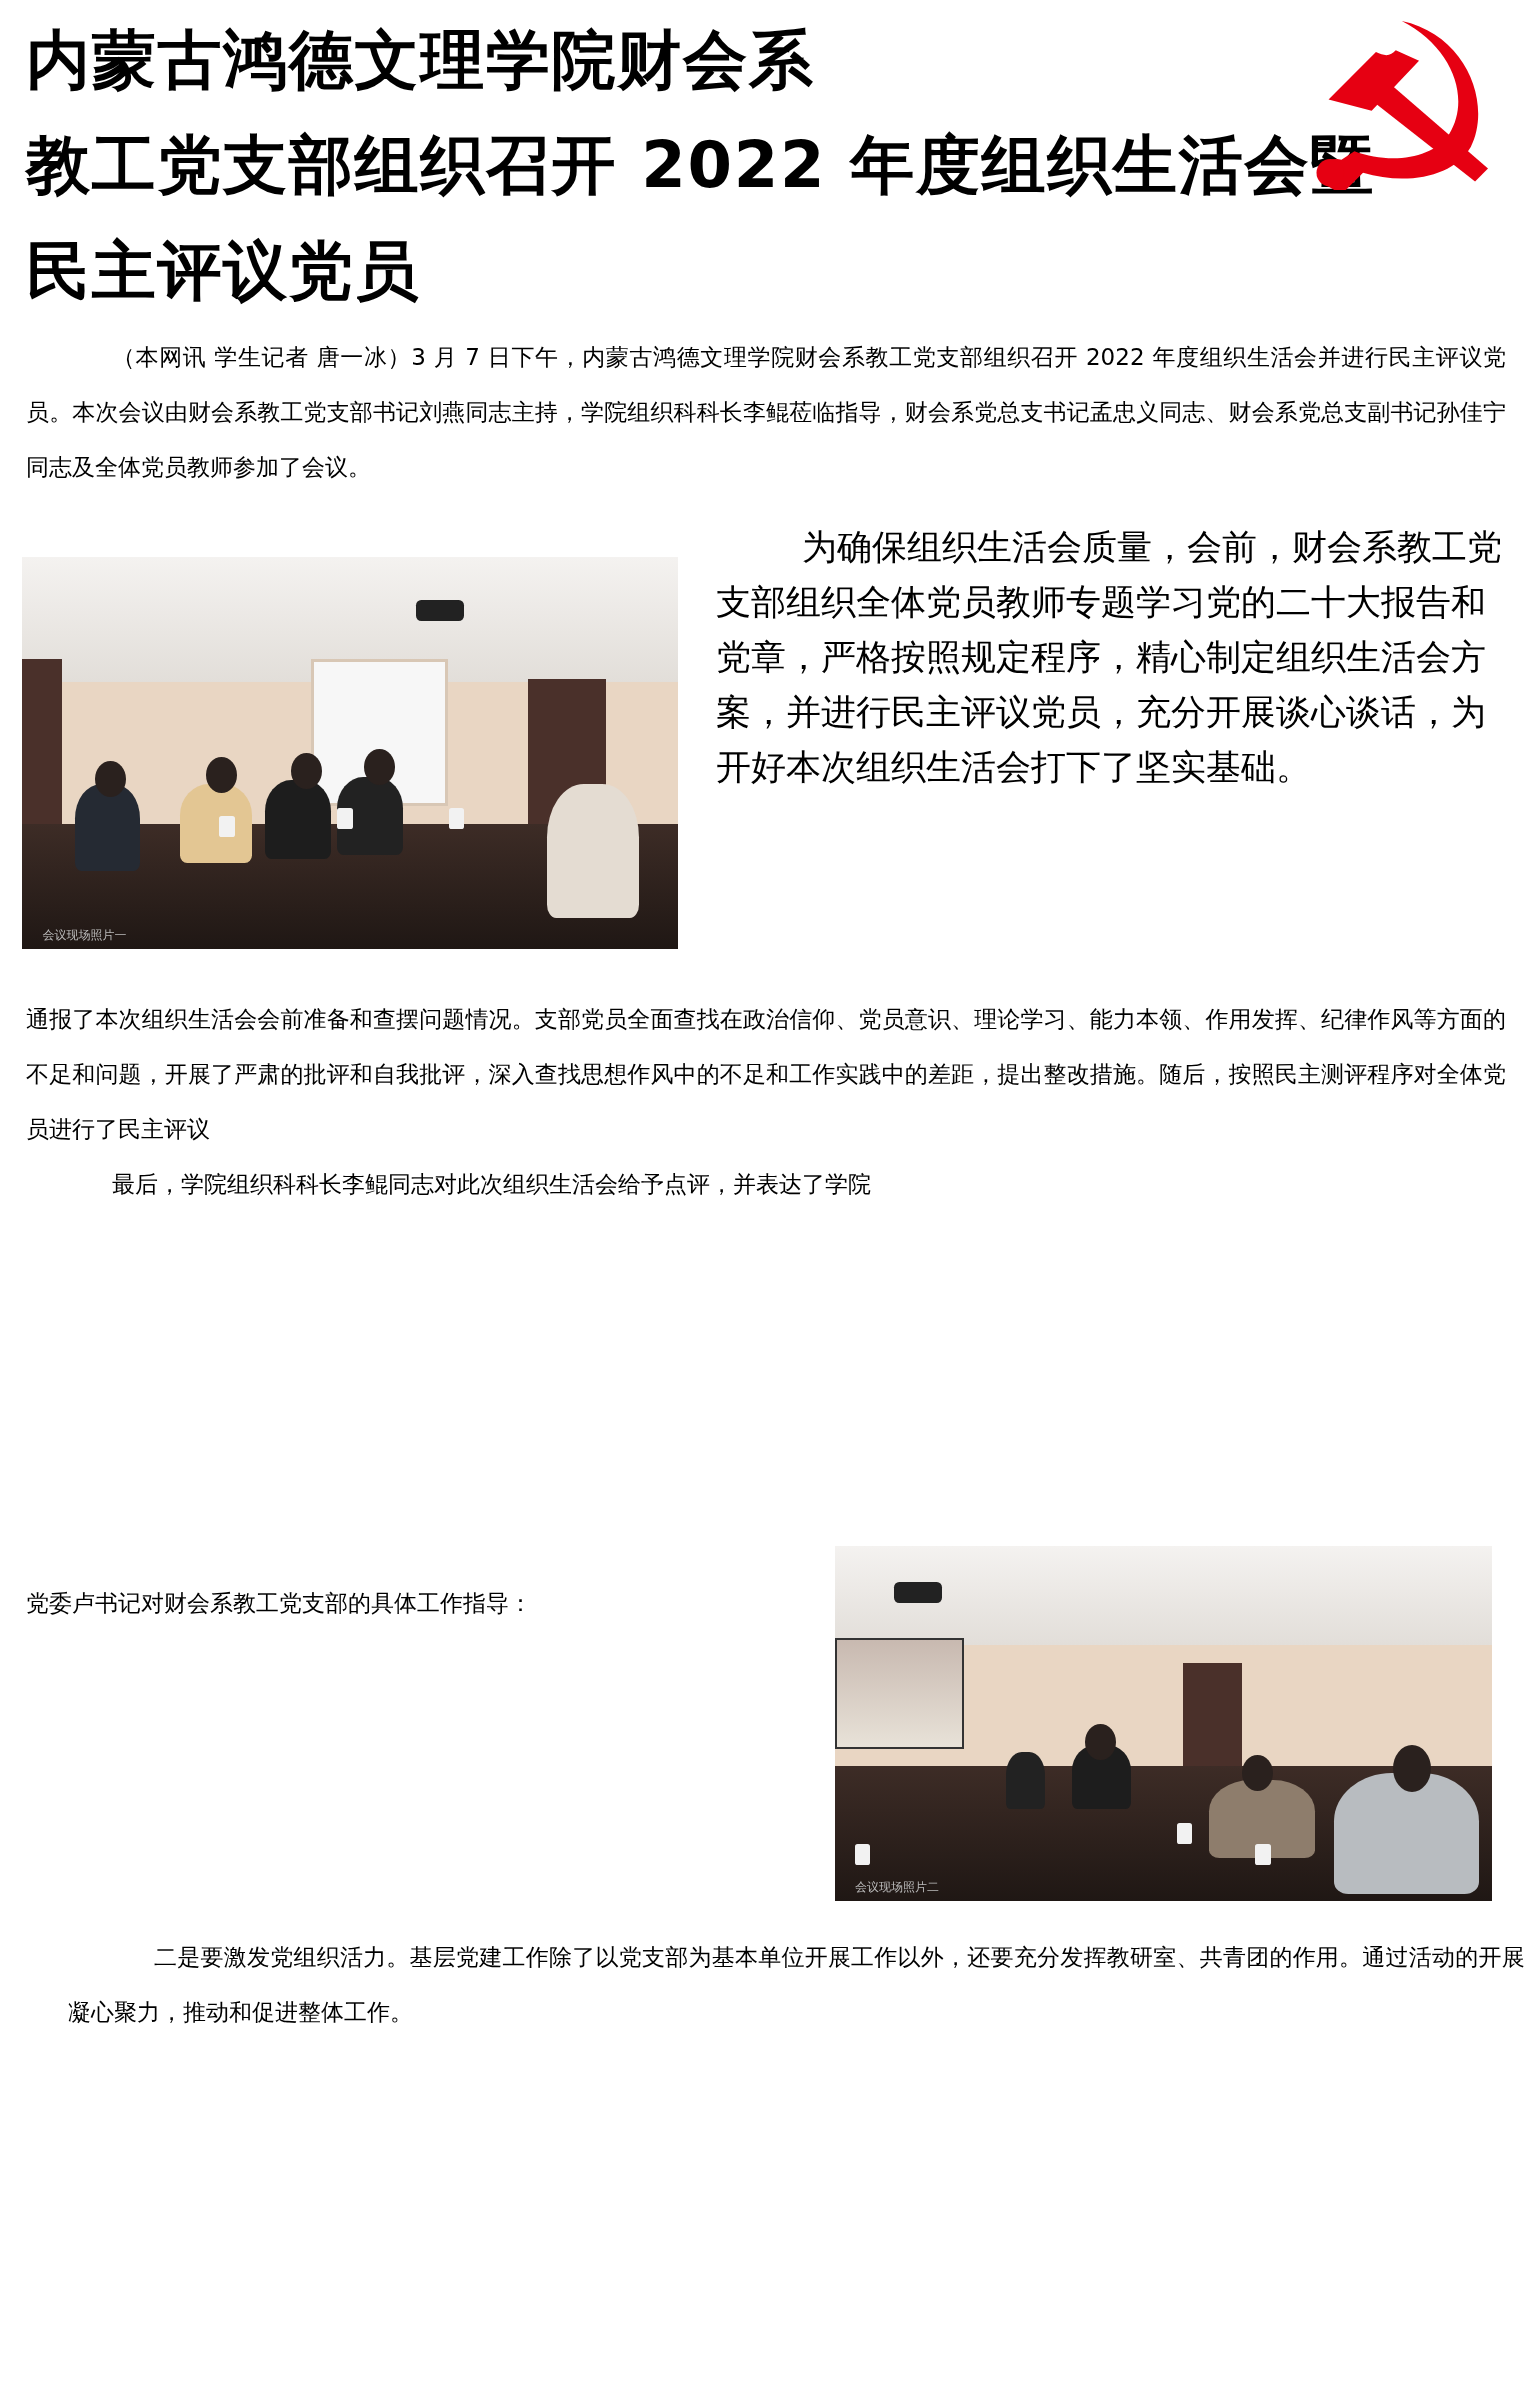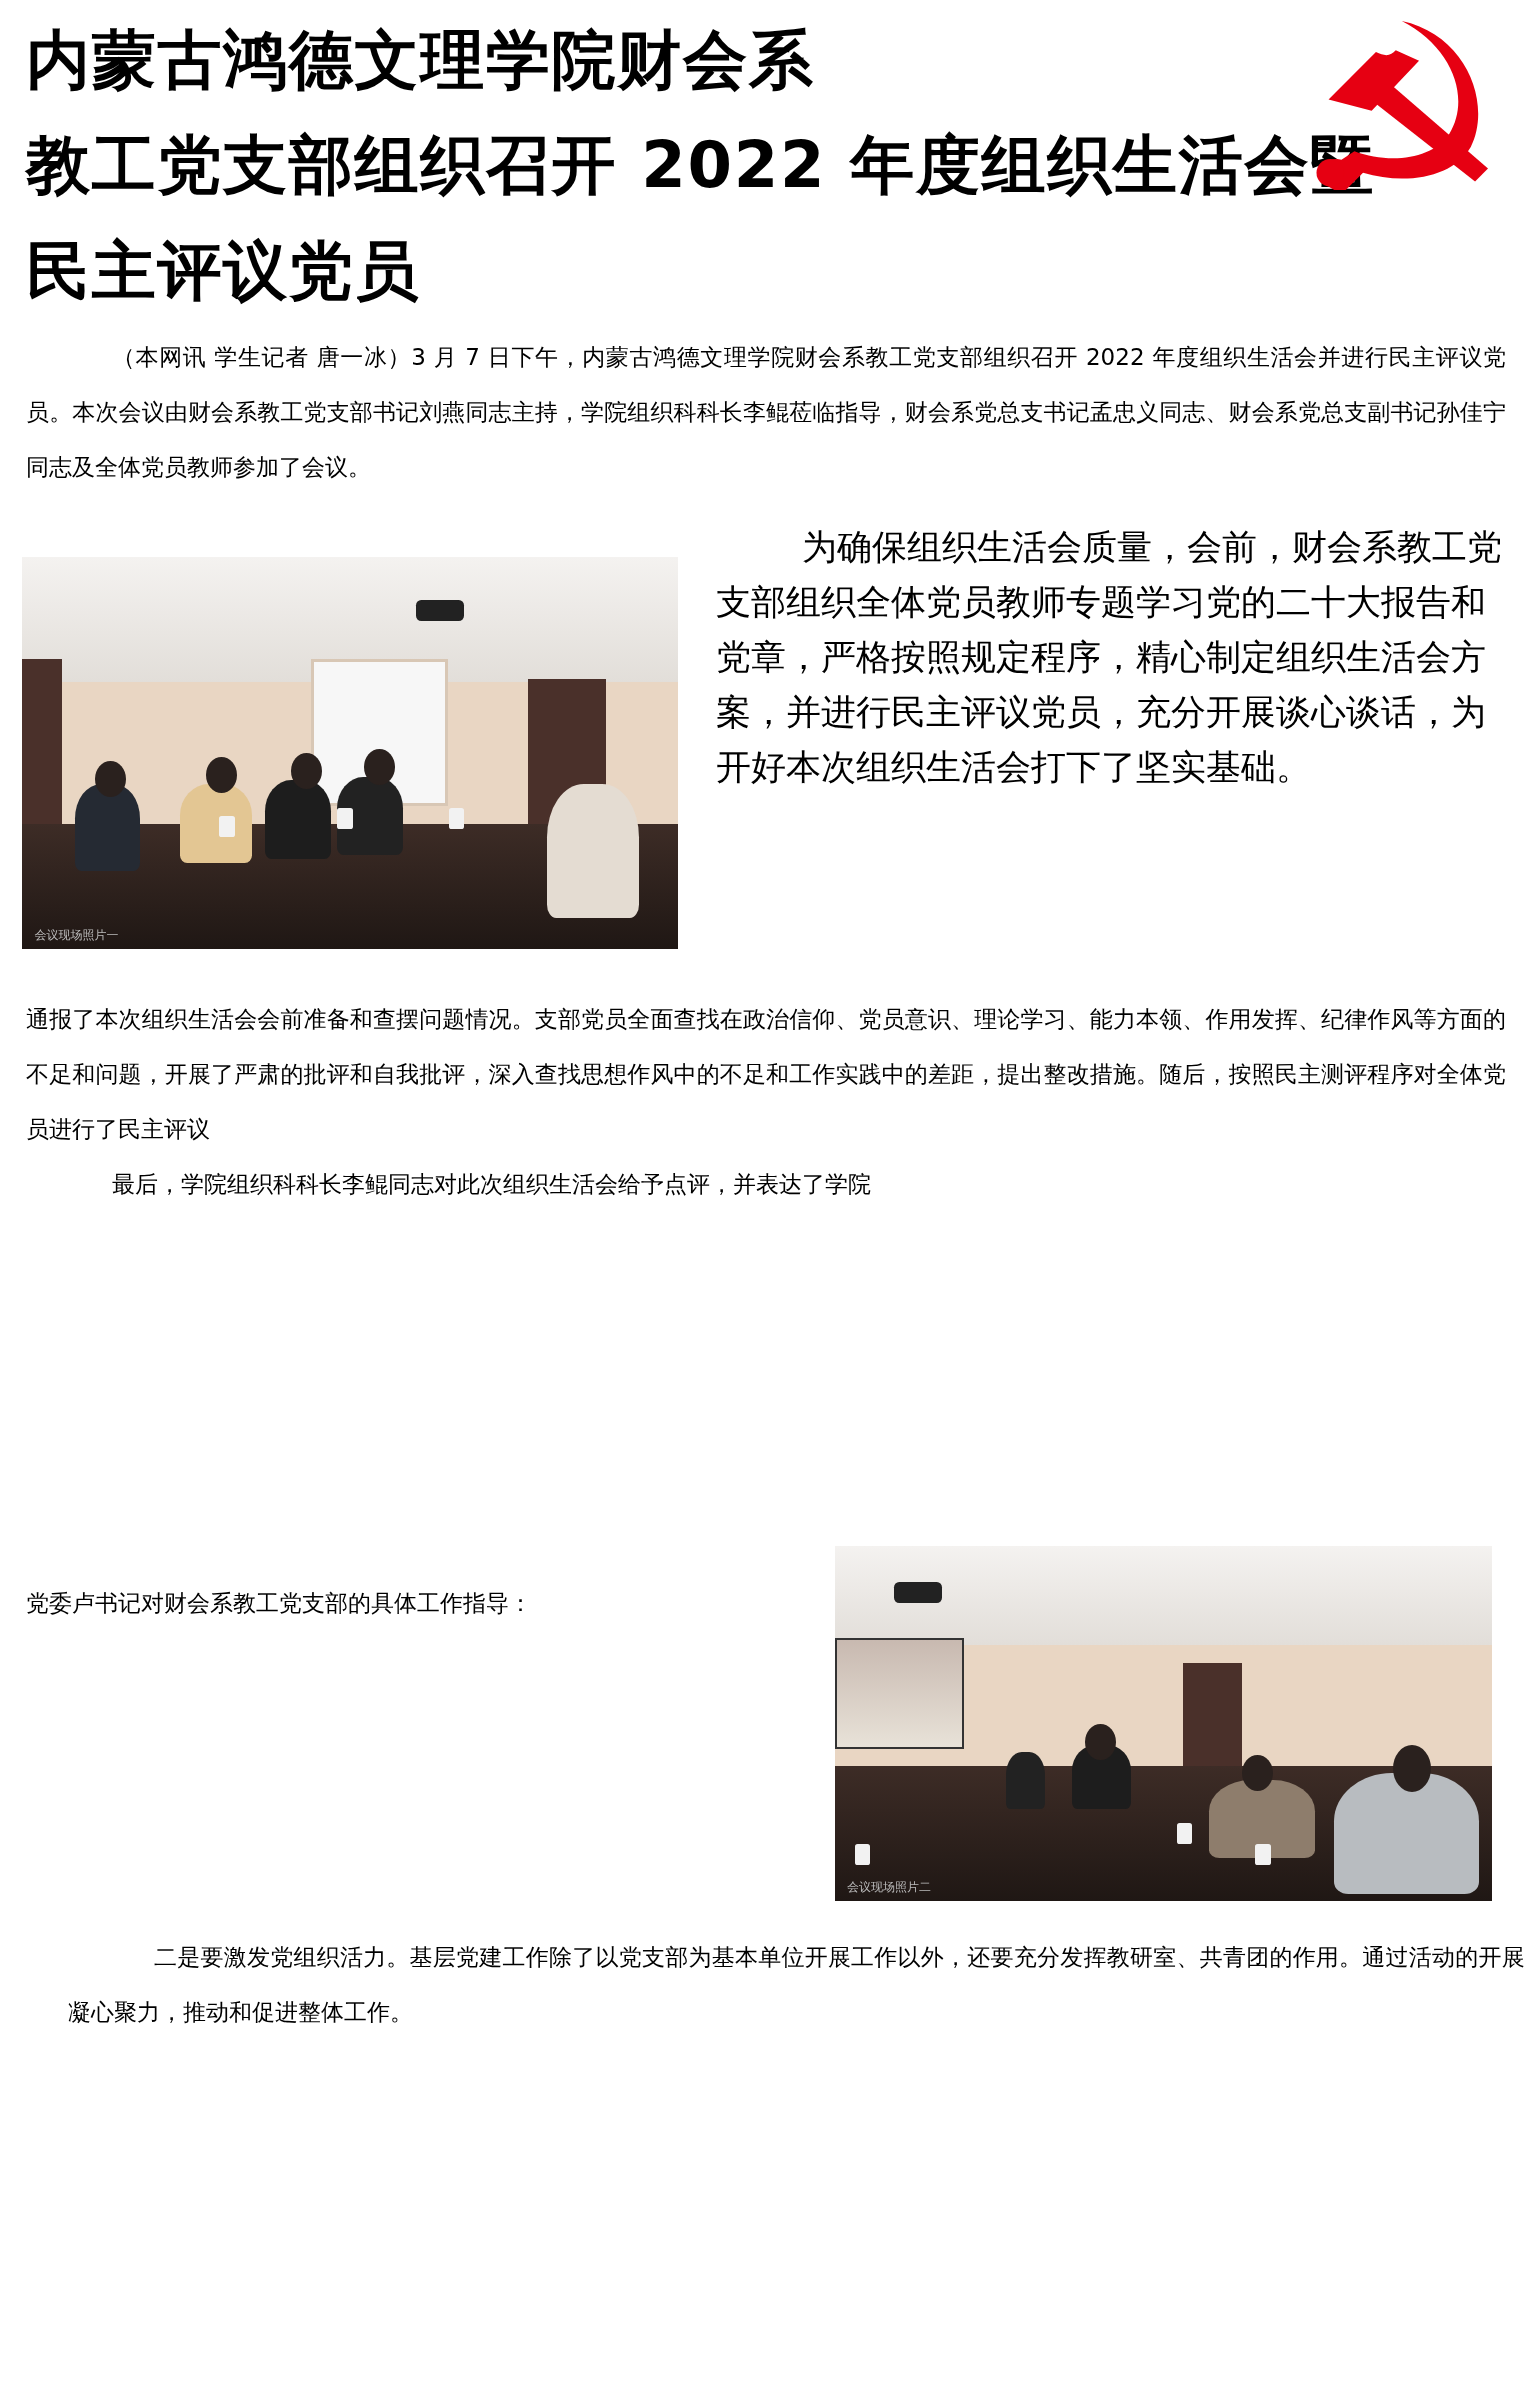--- a/index.html
+++ b/index.html
@@ -19,21 +19,21 @@
   .ph-ceiling { position:absolute; left:0; top:0; width:100%; height:32%; background:linear-gradient(#f4f2f0,#e2ded9); }
   .ph-wall { position:absolute; left:0; top:32%; width:100%; height:36%; background:#e9d6c3; }
   .ph-table { position:absolute; left:0; bottom:0; width:100%; height:32%; background:linear-gradient(#3d2c26,#1f1714); }
   .ph-window { position:absolute; background:#f7f7f7; border:3.5px solid #d8c7b5; }
   .ph-door { position:absolute; background:#4a302a; }
   .ph-person { position:absolute; border-radius:40% 40% 10% 10%; }
   .ph-head { position:absolute; width:31px; height:36px; border-radius:50%; background:#2a211e; }
   .ph-cup { position:absolute; width:15.5px; height:21px; background:#f2f2f2; border-radius:2.6px; }
   .ph-projector { position:absolute; width:48px; height:21px; background:#222; border-radius:5.2px; }
   .ph-screen { position:absolute; background:linear-gradient(#c8b9b0,#e8e2d8); border:2.6px solid #333; }
-  .ph-caption { position:absolute; left:12px; bottom:5.2px; font-size:12px; color:#bbb; }
+  .ph-caption { position:absolute; left:20px; bottom:5.2px; font-size:12px; color:#bbb; }
   #p2 { position:absolute; left:716px; top:520px; width:790px; }
   #p2 .para { font-size:35px; line-height:55px; }
 </style>
 </head>
 <body>
 
 <div class="title" id="t1">内蒙古鸿德文理学院财会系</div>
 <div class="title" id="t2">教工党支部组织召开 2022 年度组织生活会暨</div>
 <div class="title" id="t3">民主评议党员</div>
 

